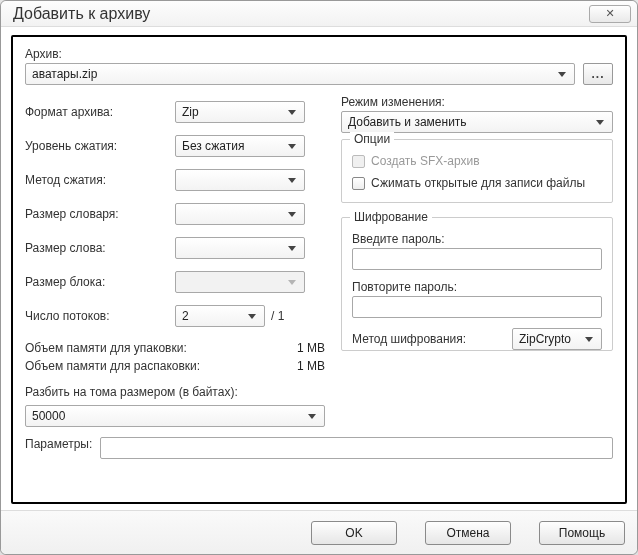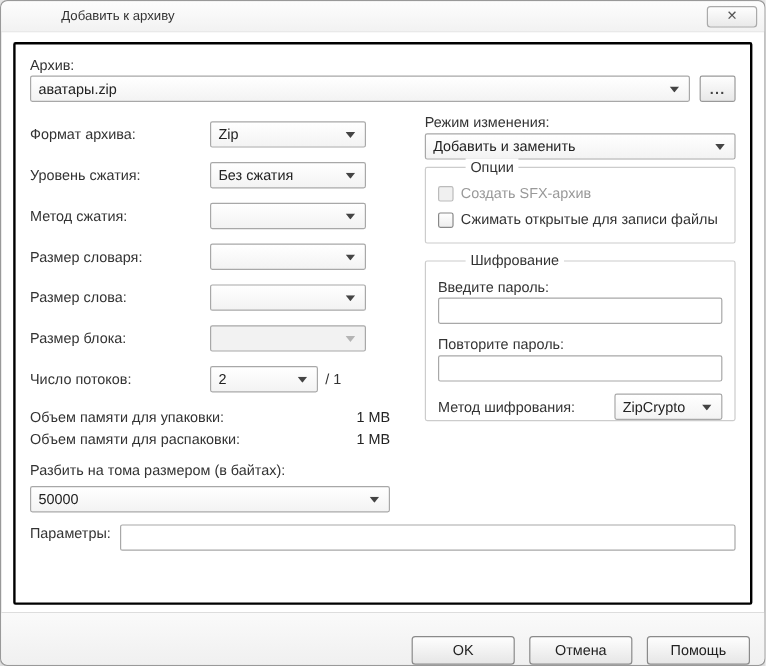--- a/index.html
+++ b/index.html
@@ -23,21 +23,21 @@
   }
   .titlebar {
     height: 26px;
     display: flex;
     align-items: center;
     padding: 0 6px 0 12px;
     border-bottom: 1px solid #ddd;
     background: linear-gradient(#fdfdfd, #f2f2f2);
     border-radius: 6px 6px 0 0;
   }
-  .title-text { flex: 1; font-size: 11px; color: #333; margin-left: 38px; }
+  .title-text { flex: 1; font-size: 16px; color: #333; }
   .close-btn {
     width: 42px; height: 18px;
     border: 1px solid #aaa;
     border-radius: 3px;
     background: linear-gradient(#fefefe,#e9e9e9);
     display: flex; align-items: center; justify-content: center;
     font-size: 11px; color: #555;
   }
   .content {
     flex: 1;
@@ -80,21 +80,21 @@
   .browse-btn {
     width: 30px; height: 22px;
     border: 1px solid #999;
     border-radius: 2px;
     background: linear-gradient(#fefefe,#e8e8e8);
     display: flex; align-items: center; justify-content: center;
     font-weight: bold; color: #444; letter-spacing: 1px;
   }
   .two-col {
     display: flex;
-    gap: 29px;
+    gap: 16px;
   }
   .left-col { width: 300px; }
   .right-col { flex: 1; }
   .form-row {
     display: flex; align-items: center;
     height: 34px;
   }
   .form-row .label { width: 150px; }
   .form-row .combo { width: 130px; }
   .threads-suffix { margin-left: 6px; color:#333; }
@@ -108,21 +108,20 @@
     padding: 10px 10px 8px 10px;
     margin-top: 6px;
     position: relative;
   }
   .group-title {
     position: absolute;
     top: -8px; left: 8px;
     background: #fff;
     padding: 0 4px;
     color: #333;
-    margin-left: 25px;
   }
   .checkbox-row {
     display: flex; align-items: center;
     height: 22px;
     gap: 6px;
   }
   .checkbox {
     width: 13px; height: 13px;
     border: 1px solid #888;
     border-radius: 2px;
@@ -145,22 +144,22 @@
   .enc-label { margin: 4px 0 2px 0; display:block; }
   .enc-method-row {
     display: flex; align-items: center; justify-content: space-between;
     margin-top: 10px;
   }
   .params-row { margin-top: 10px; display:flex; gap:8px;}
   .params-row .textbox { flex:1; }
   .footer {
     height: 44px;
     border-top: 1px solid #ddd;
-    display: flex; align-items: flex-end; justify-content: flex-end;
-    padding: 0 12px; gap: 12px;
+    display: flex; align-items: center; justify-content: flex-end;
+    padding: 0 12px; gap: 28px;
     background: linear-gradient(#fafafa,#f0f0f0);
     border-radius: 0 0 6px 6px;
   }
   .btn {
     min-width: 86px; height: 24px;
     border: 1px solid #8a8a8a;
     border-radius: 3px;
     background: linear-gradient(#fefefe,#e6e6e6);
     display: flex; align-items: center; justify-content: center;
     color: #222;

